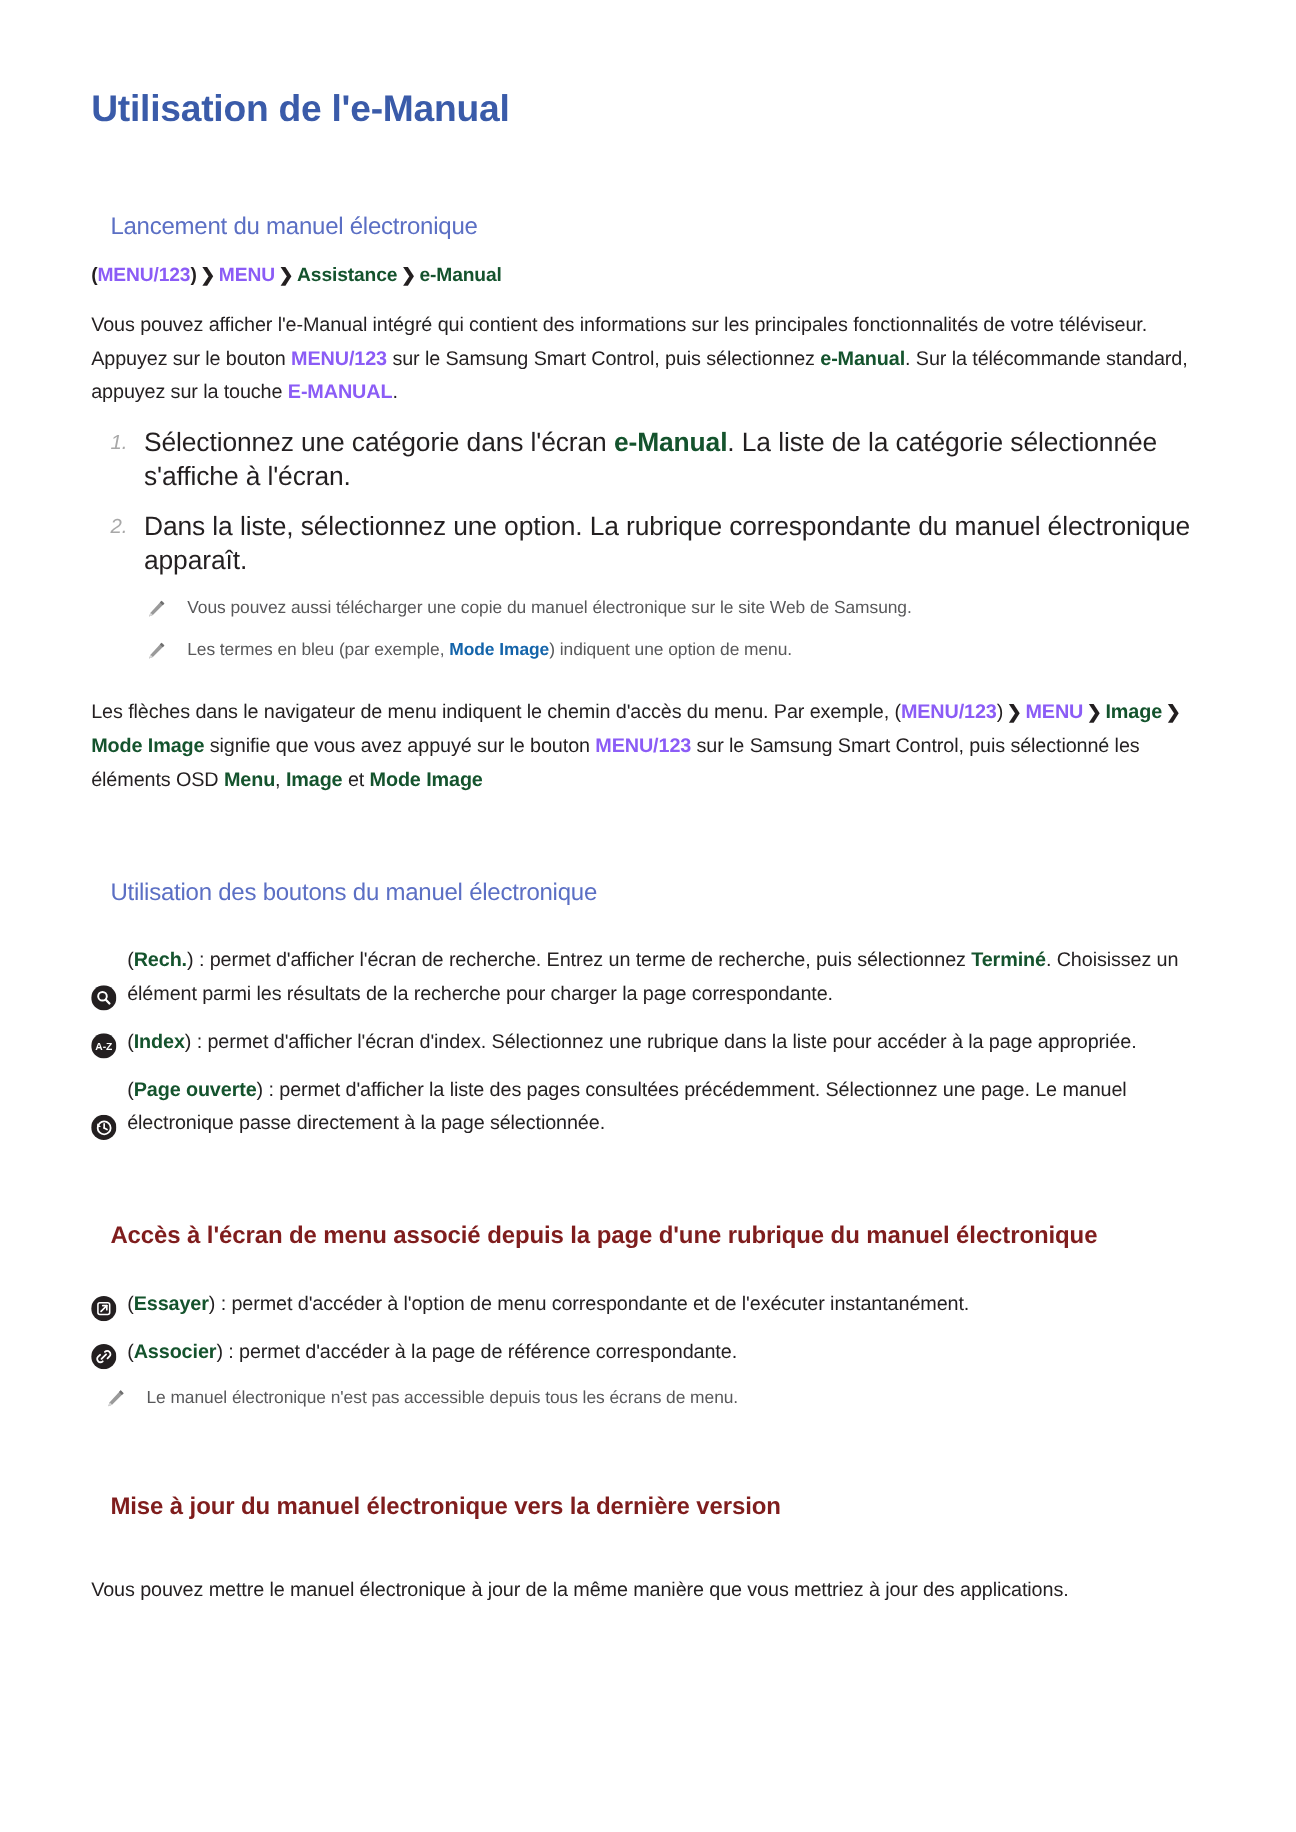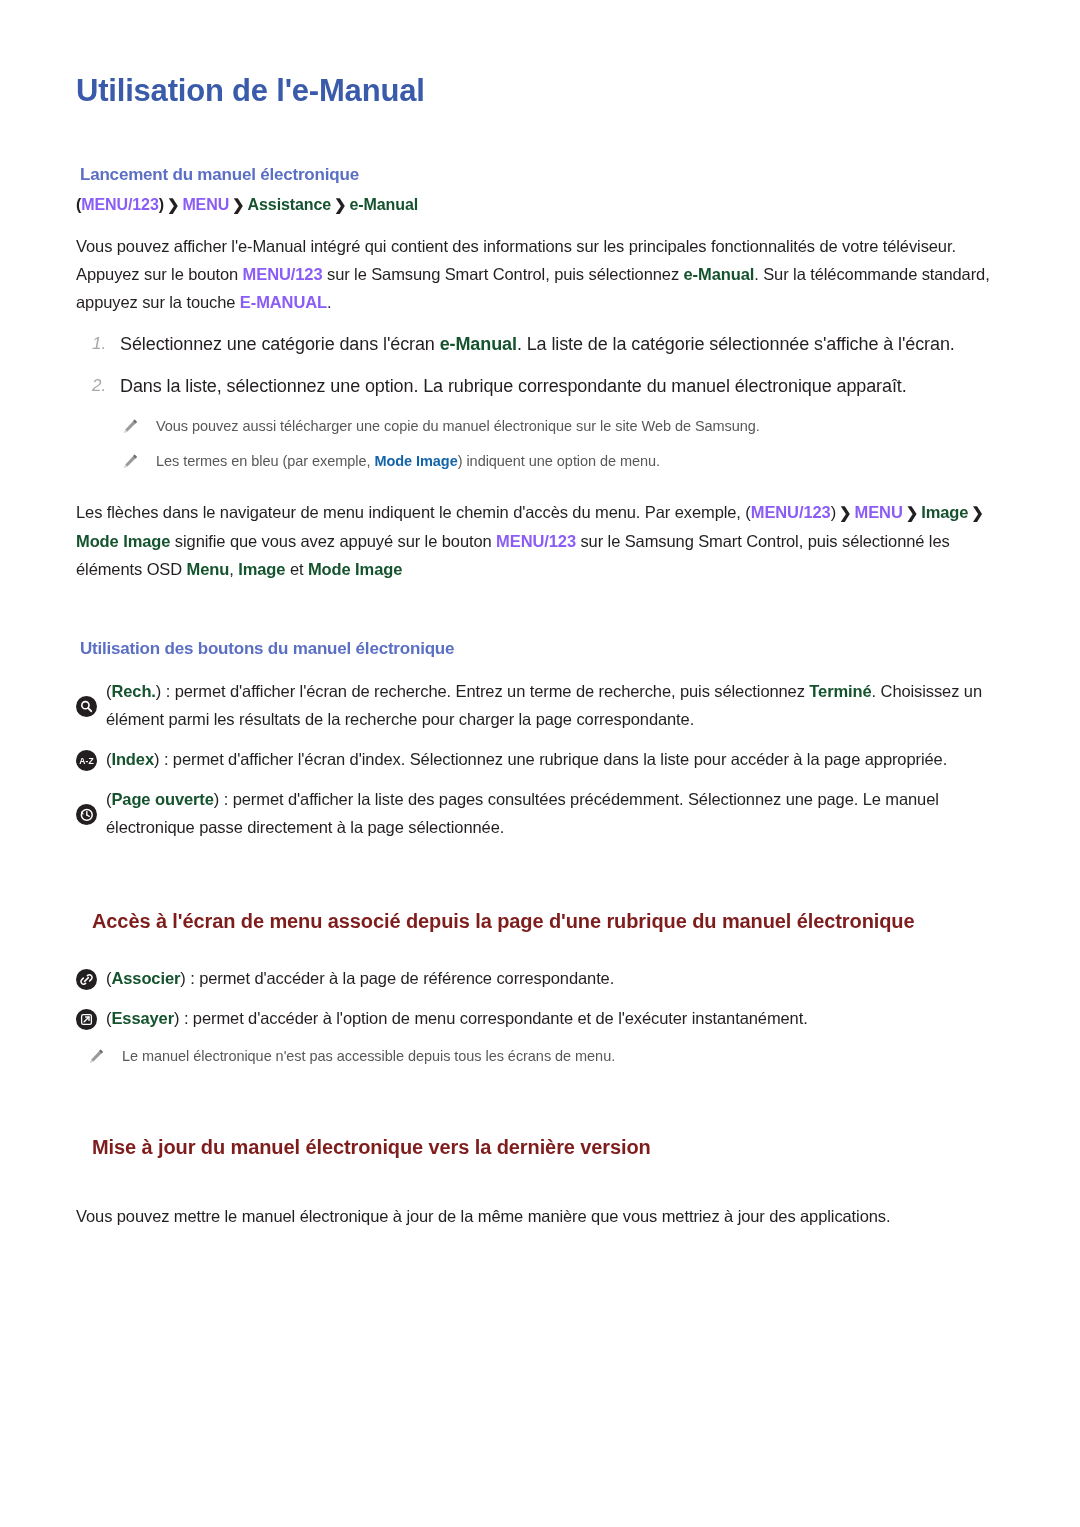--- a/index.html
+++ b/index.html
@@ -24,25 +24,25 @@
   
   h1.doc-title {
     font-size: 31px;
     line-height: 1.2;
     font-weight: bold;
     color: #3a5ba9;
     margin: 20px 0 0 0;
     letter-spacing: -0.2px;
   }
   h2.section-title {
-    font-size: 17px;
+    font-size: 20px;
     line-height: 1.2;
-    font-weight: bold;
+    font-weight: normal;
     color: #5b6fc4;
-    margin: 4px;
+    margin: 16px;
     letter-spacing: -0.2px;
   }
   h3.sub-title {
     font-size: 20px;
     line-height: 1.25;
     font-weight: bold;
     color: #7f1d1d;
     margin: 16px;
     letter-spacing: -0.1px;
   }
@@ -86,21 +86,21 @@
     font-size: 17px;
     font-style: italic;
     color: #a8a8a8;
     line-height: 28px;
     text-align: left;
     padding-left: 16px;
     box-sizing: border-box;
   }
   .step-text {
     flex: 1;
-    font-size: 18px;
+    font-size: 22px;
     line-height: 28px;
     letter-spacing: -0.1px;
   }
 
   
   .notes { margin: 10px 0 0 0; }
   .note {
     display: flex;
     align-items: flex-start;
     margin-bottom: 10px;
@@ -117,21 +117,21 @@
     line-height: 25px;
     color: #58585a;
     letter-spacing: -0.05px;
   }
   .note-text .b { color: #1464aa; font-weight: bold; }
 
   
   .btn-rows { margin: 0; }
   .btn-row {
     display: flex;
-    align-items: center;
+    align-items: flex-end;
     margin-bottom: 12px;
   }
   .btn-icon {
     flex: 0 0 30px;
     padding-top: 4px;
   }
   .btn-icon svg { display: block; }
   .btn-text {
     flex: 1;
     font-size: 16.5px;
@@ -250,40 +250,40 @@
   <h3 class="sub-title">Accès à l'écran de menu associé depuis la page d'une rubrique du manuel électronique</h3>
 
   <div class="gap-sm"></div>
 
   <div class="btn-rows">
 
     <div class="btn-row">
       <div class="btn-icon">
         <svg width="21" height="21" viewBox="0 0 21 21">
           <circle cx="10.5" cy="10.5" r="10.5" fill="#231f20"></circle>
+          <rect x="5.6" y="5.6" width="9.8" height="9.8" rx="1.6" fill="none" stroke="#ffffff" stroke-width="1.3"></rect>
+          <line x1="8.2" y1="12.8" x2="13.0" y2="8.0" stroke="#ffffff" stroke-width="1.4" stroke-linecap="round"></line>
+          <path d="M9.6 8.0 L13.0 8.0 L13.0 11.4" fill="none" stroke="#ffffff" stroke-width="1.4" stroke-linecap="round" stroke-linejoin="round"></path>
+        </svg>
+      </div>
+      <div class="btn-text"><span>(</span><span class="b">Essayer</span><span>)</span><span> : permet d'accéder à l'option de menu correspondante et de l'exécuter instantanément.</span></div>
+    </div>
+
+    <div class="btn-row">
+      <div class="btn-icon">
+        <svg width="21" height="21" viewBox="0 0 21 21">
+          <circle cx="10.5" cy="10.5" r="10.5" fill="#231f20"></circle>
           <g stroke="#ffffff" stroke-width="1.5" fill="none" stroke-linecap="round">
             <path d="M8.6 12.4 L12.4 8.6"></path>
             <path d="M11.4 6.6 C12.5 5.5 14.2 5.5 15.2 6.6 C16.3 7.6 16.3 9.3 15.2 10.4 L13.6 12.0"></path>
             <path d="M9.6 14.4 C8.5 15.5 6.8 15.5 5.8 14.4 C4.7 13.4 4.7 11.7 5.8 10.6 L7.4 9.0"></path>
           </g>
         </svg>
       </div>
       <div class="btn-text"><span>(</span><span class="b">Associer</span><span>)</span><span> : permet d'accéder à la page de référence correspondante.</span></div>
-    </div>
-
-    <div class="btn-row">
-      <div class="btn-icon">
-        <svg width="21" height="21" viewBox="0 0 21 21">
-          <circle cx="10.5" cy="10.5" r="10.5" fill="#231f20"></circle>
-          <rect x="5.6" y="5.6" width="9.8" height="9.8" rx="1.6" fill="none" stroke="#ffffff" stroke-width="1.3"></rect>
-          <line x1="8.2" y1="12.8" x2="13.0" y2="8.0" stroke="#ffffff" stroke-width="1.4" stroke-linecap="round"></line>
-          <path d="M9.6 8.0 L13.0 8.0 L13.0 11.4" fill="none" stroke="#ffffff" stroke-width="1.4" stroke-linecap="round" stroke-linejoin="round"></path>
-        </svg>
-      </div>
-      <div class="btn-text"><span>(</span><span class="b">Essayer</span><span>)</span><span> : permet d'accéder à l'option de menu correspondante et de l'exécuter instantanément.</span></div>
     </div>
 
   </div>
 
   <div class="notes">
     <div class="note" style="padding-left:12px;">
       <div class="note-icon">
         <svg width="17" height="17" viewBox="0 0 17 17">
           <path d="M12.6 1.6 L15 4 L5.4 13.6 L2.2 14.8 L3.4 11.6 Z" fill="#9a9a9a"></path>
           <path d="M12.6 1.6 L15 4 L13.6 5.4 L11.2 3 Z" fill="#6f6f6f"></path>

